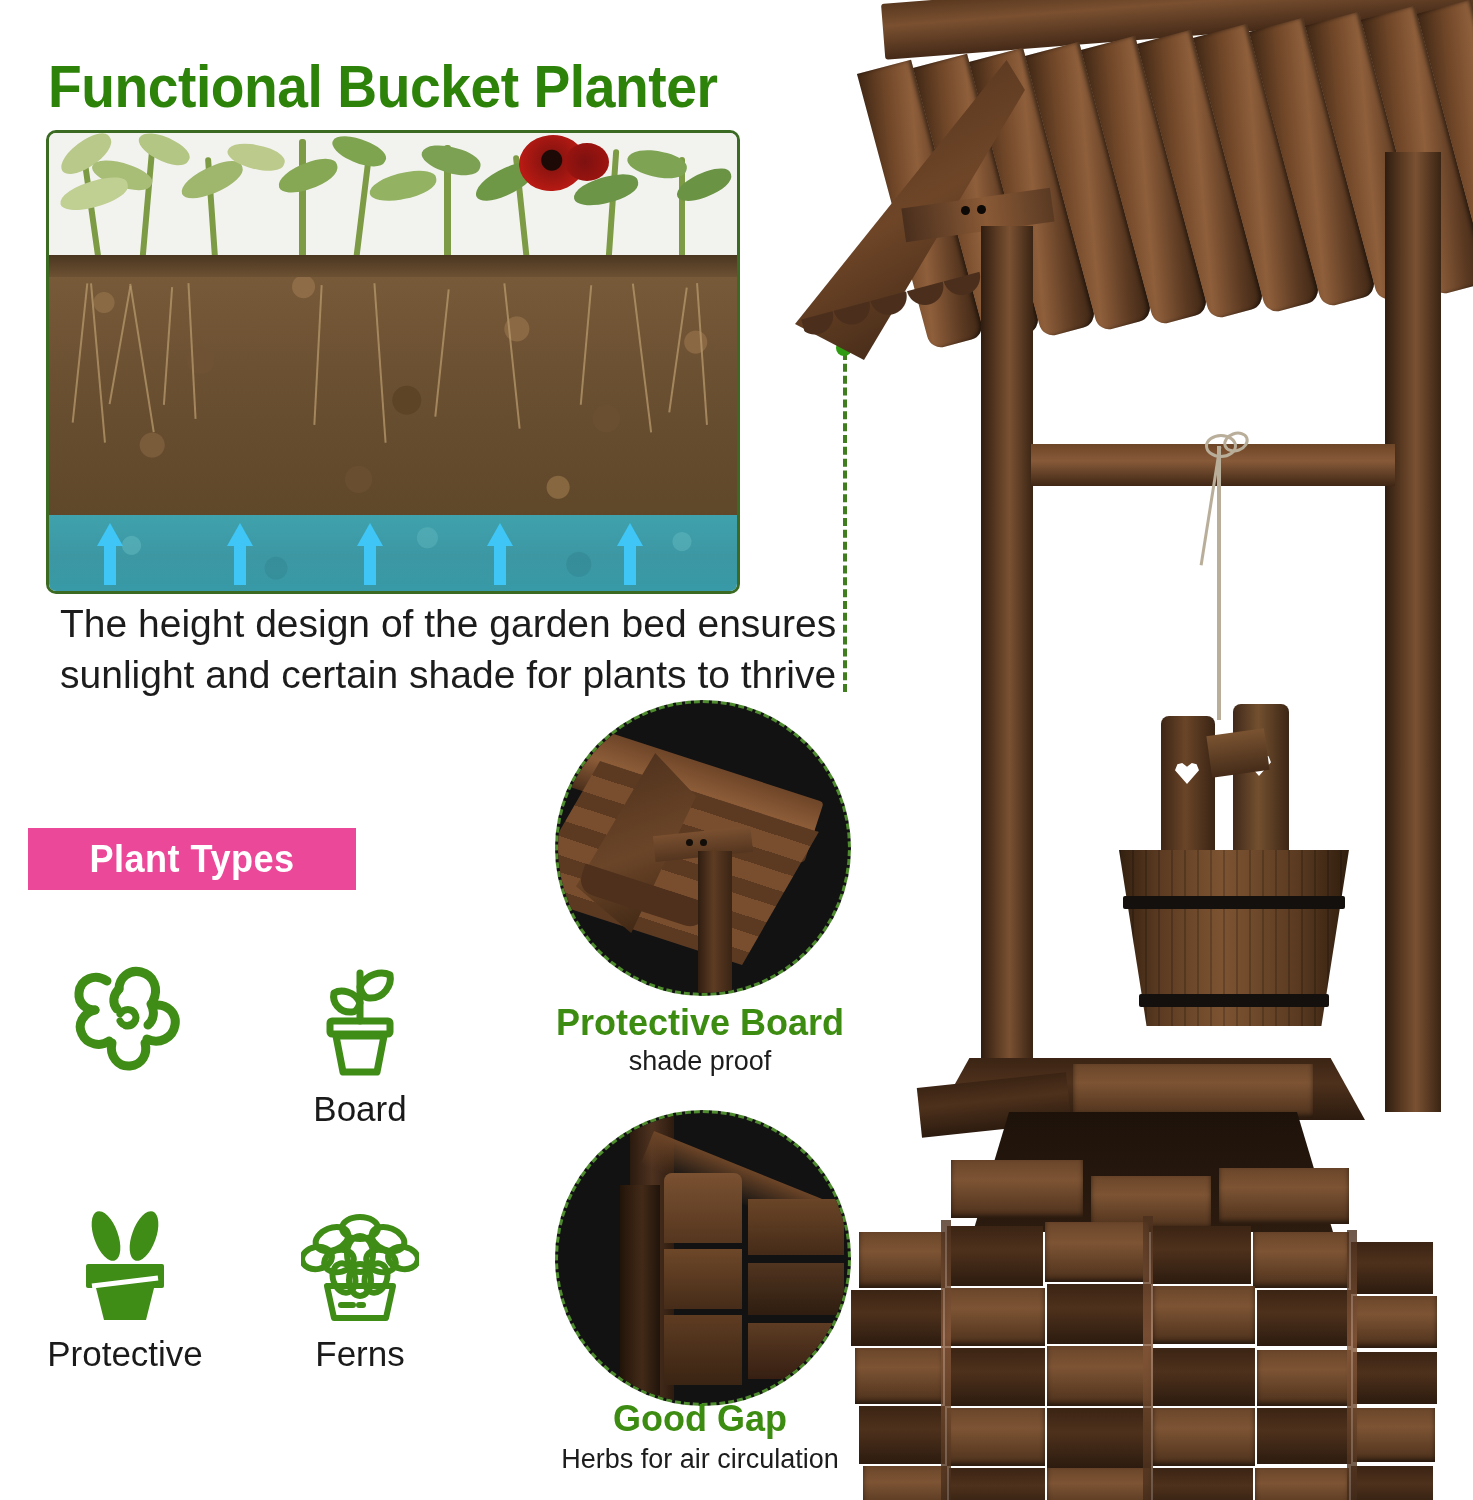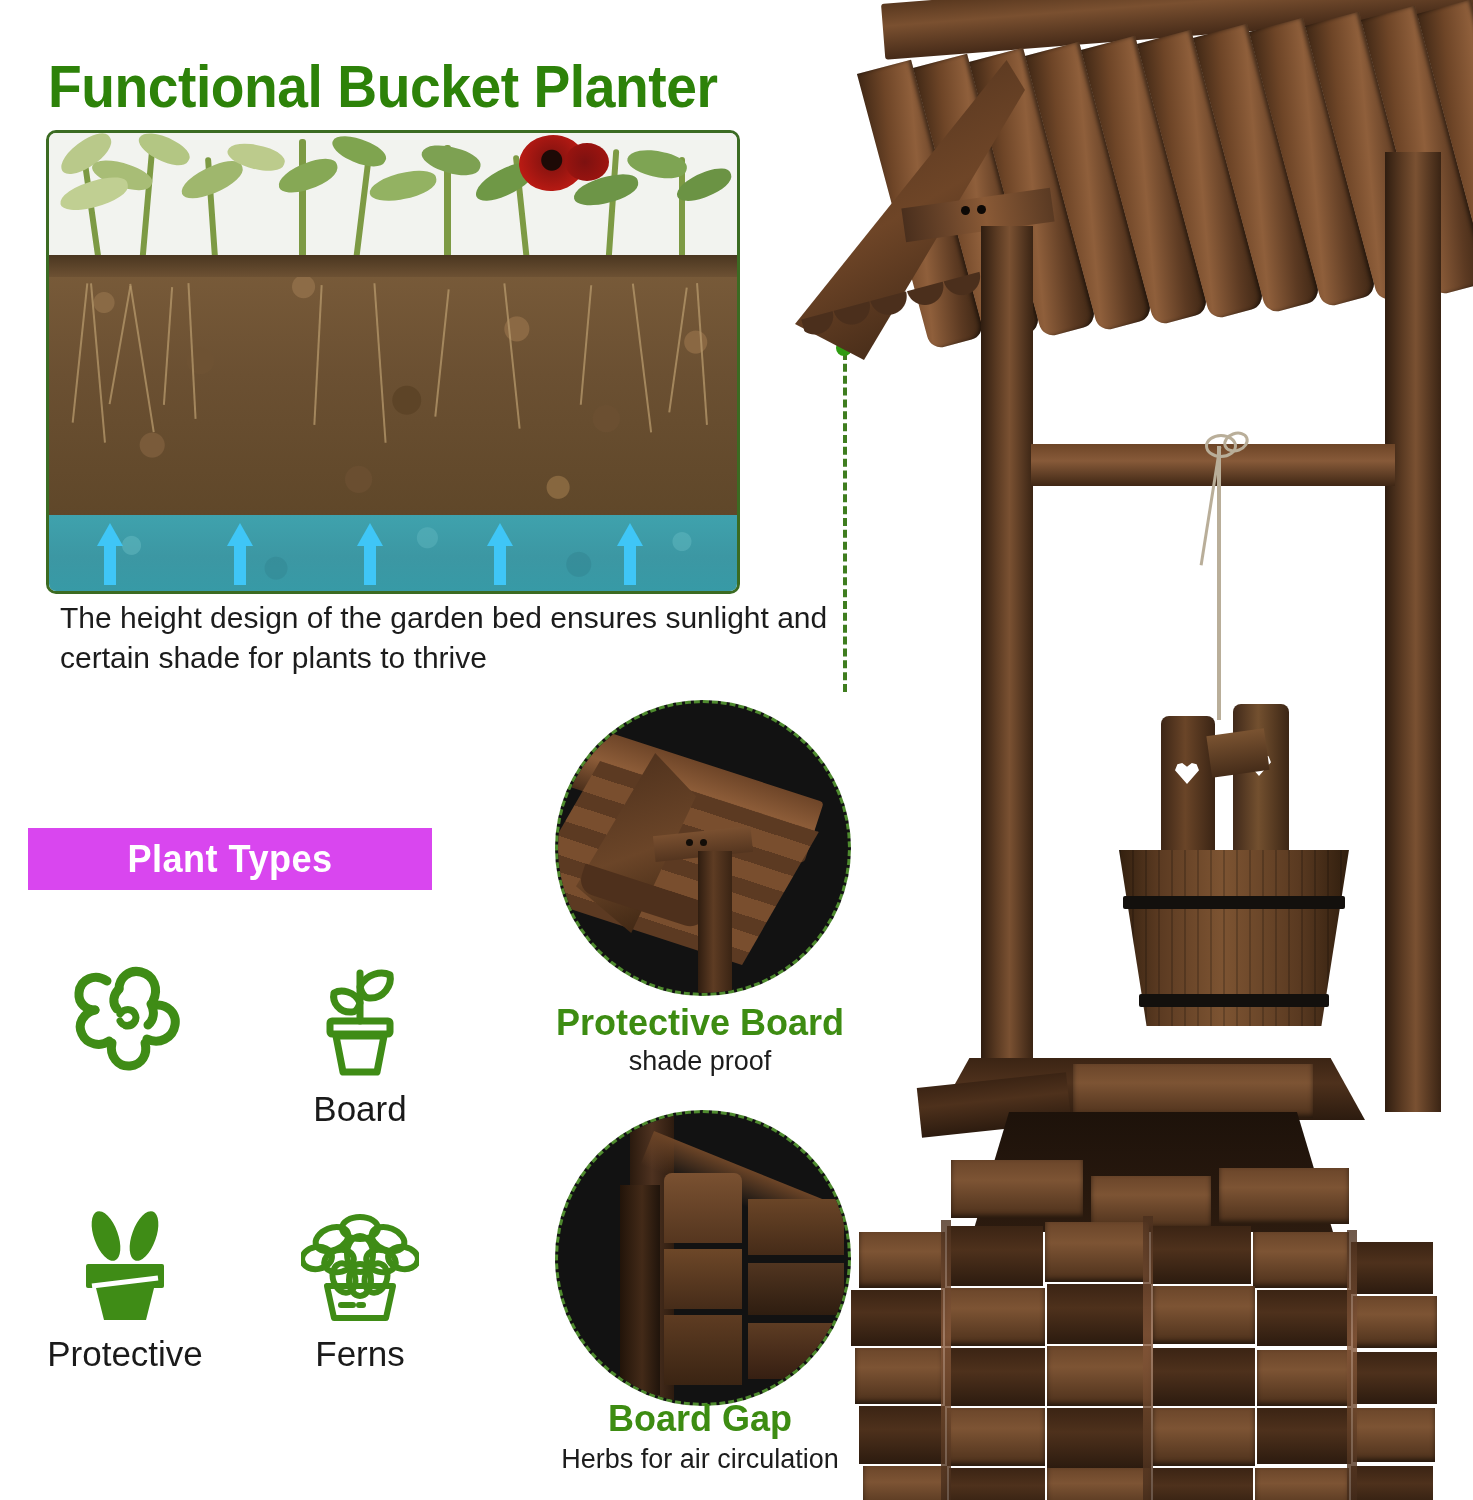--- a/index.html
+++ b/index.html
@@ -64,25 +64,25 @@
       radial-gradient(circle at 92% 35%, #74c5cc 0 9px, transparent 10px);
   }
   .up-arrow{position:absolute;bottom:6px;width:26px;height:62px;}
   .up-arrow .shaft{position:absolute;left:7px;bottom:0;width:12px;height:42px;background:#3fc6f7;}
   .up-arrow .head{position:absolute;left:0;top:0;width:0;height:0;
     border-left:13px solid transparent;border-right:13px solid transparent;
     border-bottom:23px solid #3fc6f7;}
 
   
   #soil-caption{left:60px;top:598px;width:790px;
-    font-size:30px;line-height:1.32;color:#1c1c1c;}
-
-  
-  #plant-types-banner{left:28px;top:828px;width:404px;height:62px;
-    background:#d946ef;display:flex;align-items:center;justify-content:center;}
+    font-size:39px;line-height:1.32;color:#1c1c1c;}
+
+  
+  #plant-types-banner{left:28px;top:828px;width:328px;height:62px;
+    background:#ec4899;display:flex;align-items:center;justify-content:center;}
   #plant-types-banner span{color:#ffffff;font-size:38px;font-weight:bold;
     letter-spacing:0.5px;transform:scaleX(0.95);}
 
   
   #plant-grid{left:10px;top:955px;width:470px;}
   .pt-cell{position:absolute;width:230px;text-align:center;}
   .pt-icon{height:130px;display:flex;align-items:center;justify-content:center;}
   .pt-label{font-size:35px;color:#1a1a1a;margin-top:4px;}
 
   
@@ -341,21 +341,21 @@
                 background:linear-gradient(180deg,#6a4527,#452b18);"></div>
     <div style="position:absolute;left:190px;top:150px;width:96px;height:52px;
                 background:linear-gradient(180deg,#513520,#2e1d10);"></div>
     <div style="position:absolute;left:190px;top:210px;width:96px;height:56px;
                 background:linear-gradient(180deg,#5d3c23,#361f12);"></div>
 
     <div style="position:absolute;left:62px;top:72px;width:40px;height:210px;
                 background:linear-gradient(90deg,#221409,#432a18 55%,#20140b);"></div>
   </div>
 </div>
-<div class="abs cal-title" style="left:505px;top:1398px;width:390px;">Board Gap</div>
+<div class="abs cal-title" style="left:505px;top:1398px;width:390px;">Good Gap</div>
 <div class="abs cal-sub" style="left:490px;top:1444px;width:420px;">Herbs for air circulation</div>
 
 <div class="abs" id="product-photo">
 
   <div class="roof-ridge" style="left:96px;top:4px;width:592px;height:56px;transform:rotate(-4.5deg);transform-origin:left top;border-radius:3px;"></div>
 
   <div style="position:absolute;left:86px;top:34px;width:620px;height:330px;">
     <div class="shingle" style="left:22px;top:28px;width:56px;height:286px;transform:rotate(-15deg);"></div>
     <div class="shingle" style="left:78px;top:22px;width:56px;height:286px;transform:rotate(-15deg);"></div>
     <div class="shingle" style="left:134px;top:16px;width:56px;height:286px;transform:rotate(-15deg);"></div>

